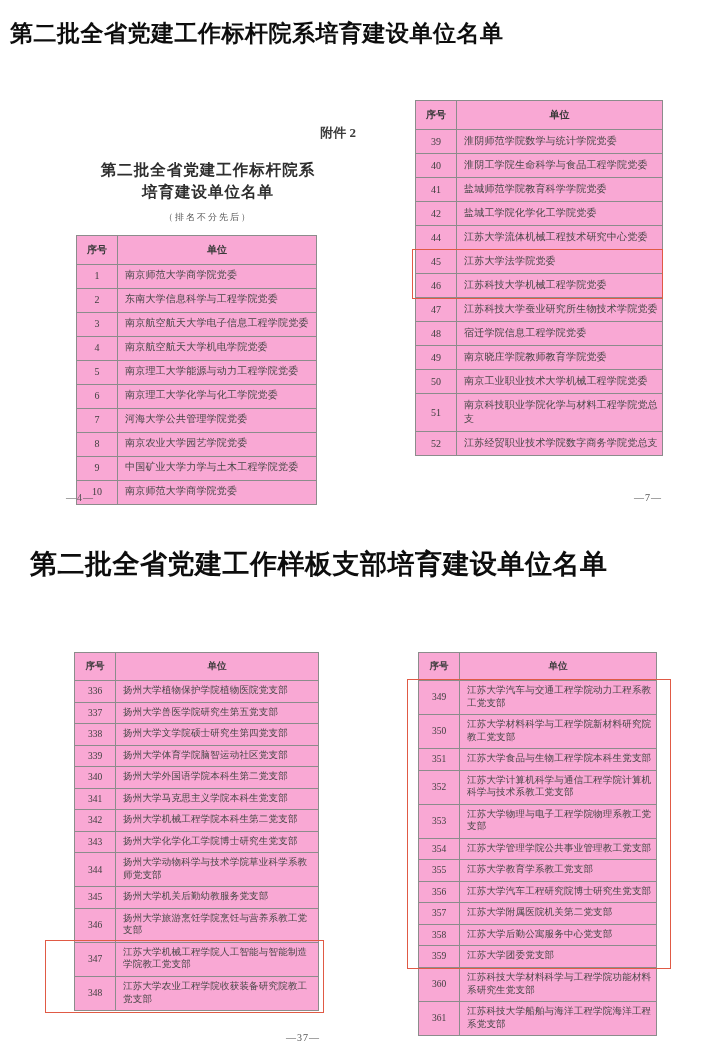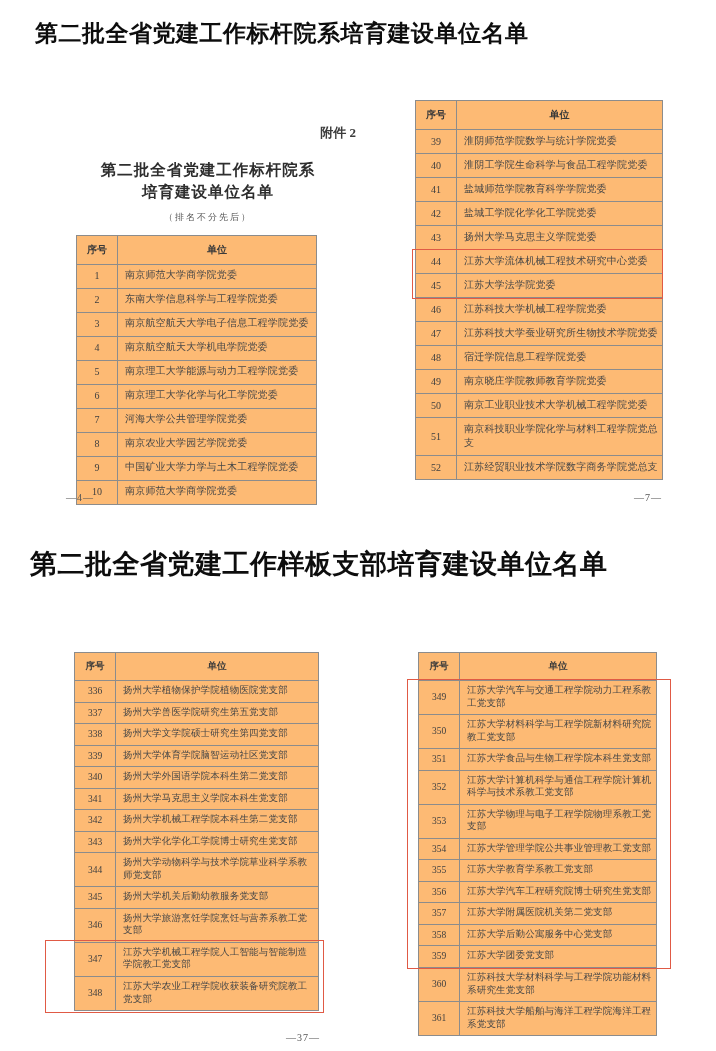--- a/index.html
+++ b/index.html
@@ -1,35 +1,35 @@
 <!DOCTYPE html>
 <html style="--hl: #e05a45;"><head>
 <meta charset="utf-8">
 <style>
   html,body{margin:0;padding:0;background:#ffffff;}
   #root{position:relative;width:716px;height:1051px;background:#ffffff;overflow:hidden;
         font-family:"Liberation Sans",sans-serif;}
 
   .sec-heading{position:absolute;margin:0;font-weight:800;color:#0d0d0d;
                font-family:"Liberation Sans",sans-serif;white-space:nowrap;letter-spacing:0.5px;}
-  #heading1{left:35px;top:18px;font-size:23px;}
+  #heading1{left:10px;top:18px;font-size:23px;}
   #heading2{left:30px;top:546px;font-size:27px;}
 
   .scan-page{position:absolute;font-family:"Liberation Serif",serif;color:#474747;}
   #page1{left:60px;top:108px;width:296px;}
   #page2{left:415px;top:100px;width:248px;}
   #page3{left:74px;top:652px;width:245px;}
   #page4{left:418px;top:652px;width:239px;}
 
   .attach{margin:16px 0 0 12px;font-size:13px;color:#3b3b3b;font-weight:bold;text-align:right;}
   .doc-title{margin:17px auto 0;width:240px;text-align:center;font-size:15.5px;font-weight:bold;
              color:#2e2e2e;line-height:1.45;letter-spacing:1px;}
   .doc-note{margin:7px 0 8px;text-align:center;font-size:9px;color:#555;letter-spacing:2px;}
 
-  table.unit-table{border-collapse:collapse;table-layout:fixed;background:#fdba74;}
+  table.unit-table{border-collapse:collapse;table-layout:fixed;background:#f9a8d4;}
   #t1{margin:11px 0 0 16px;width:241px;font-size:10px;}
   #t2{width:248px;font-size:10px;}
   #t3{width:245px;font-size:9.5px;}
   #t4{width:239px;font-size:9.5px;}
   .unit-table th,.unit-table td{border:1px solid #8c8c8c;vertical-align:middle;}
   .unit-table th{font-weight:bold;color:#3a3a3a;padding:7px 2px;text-align:center;}
   .c-num-h,.c-num{width:36px;text-align:center;}
   #t1 td,#t2 td{padding:4.5px 4px;line-height:1.4;}
   #t3 td,#t4 td{padding:4px 4px;line-height:1.32;}
   .c-unit{text-align:left;padding-left:7px !important;letter-spacing:0.2px;font-family:Liberation Mono, monospace;}
@@ -130,24 +130,20 @@
           </tr>
           <tr>
             <td class="c-num">41</td>
             <td class="c-unit">盐城师范学院教育科学学院党委</td>
           </tr>
           <tr>
             <td class="c-num">42</td>
             <td class="c-unit">盐城工学院化学化工学院党委</td>
           </tr>
           <tr>
-            <td class="c-num">43</td>
-            <td class="c-unit">扬州大学马克思主义学院党委</td>
-          </tr>
-          <tr>
             <td class="c-num">44</td>
             <td class="c-unit">江苏大学流体机械工程技术研究中心党委</td>
           </tr>
           <tr>
             <td class="c-num">45</td>
             <td class="c-unit">江苏大学法学院党委</td>
           </tr>
           <tr>
             <td class="c-num">46</td>
             <td class="c-unit">江苏科技大学机械工程学院党委</td>

